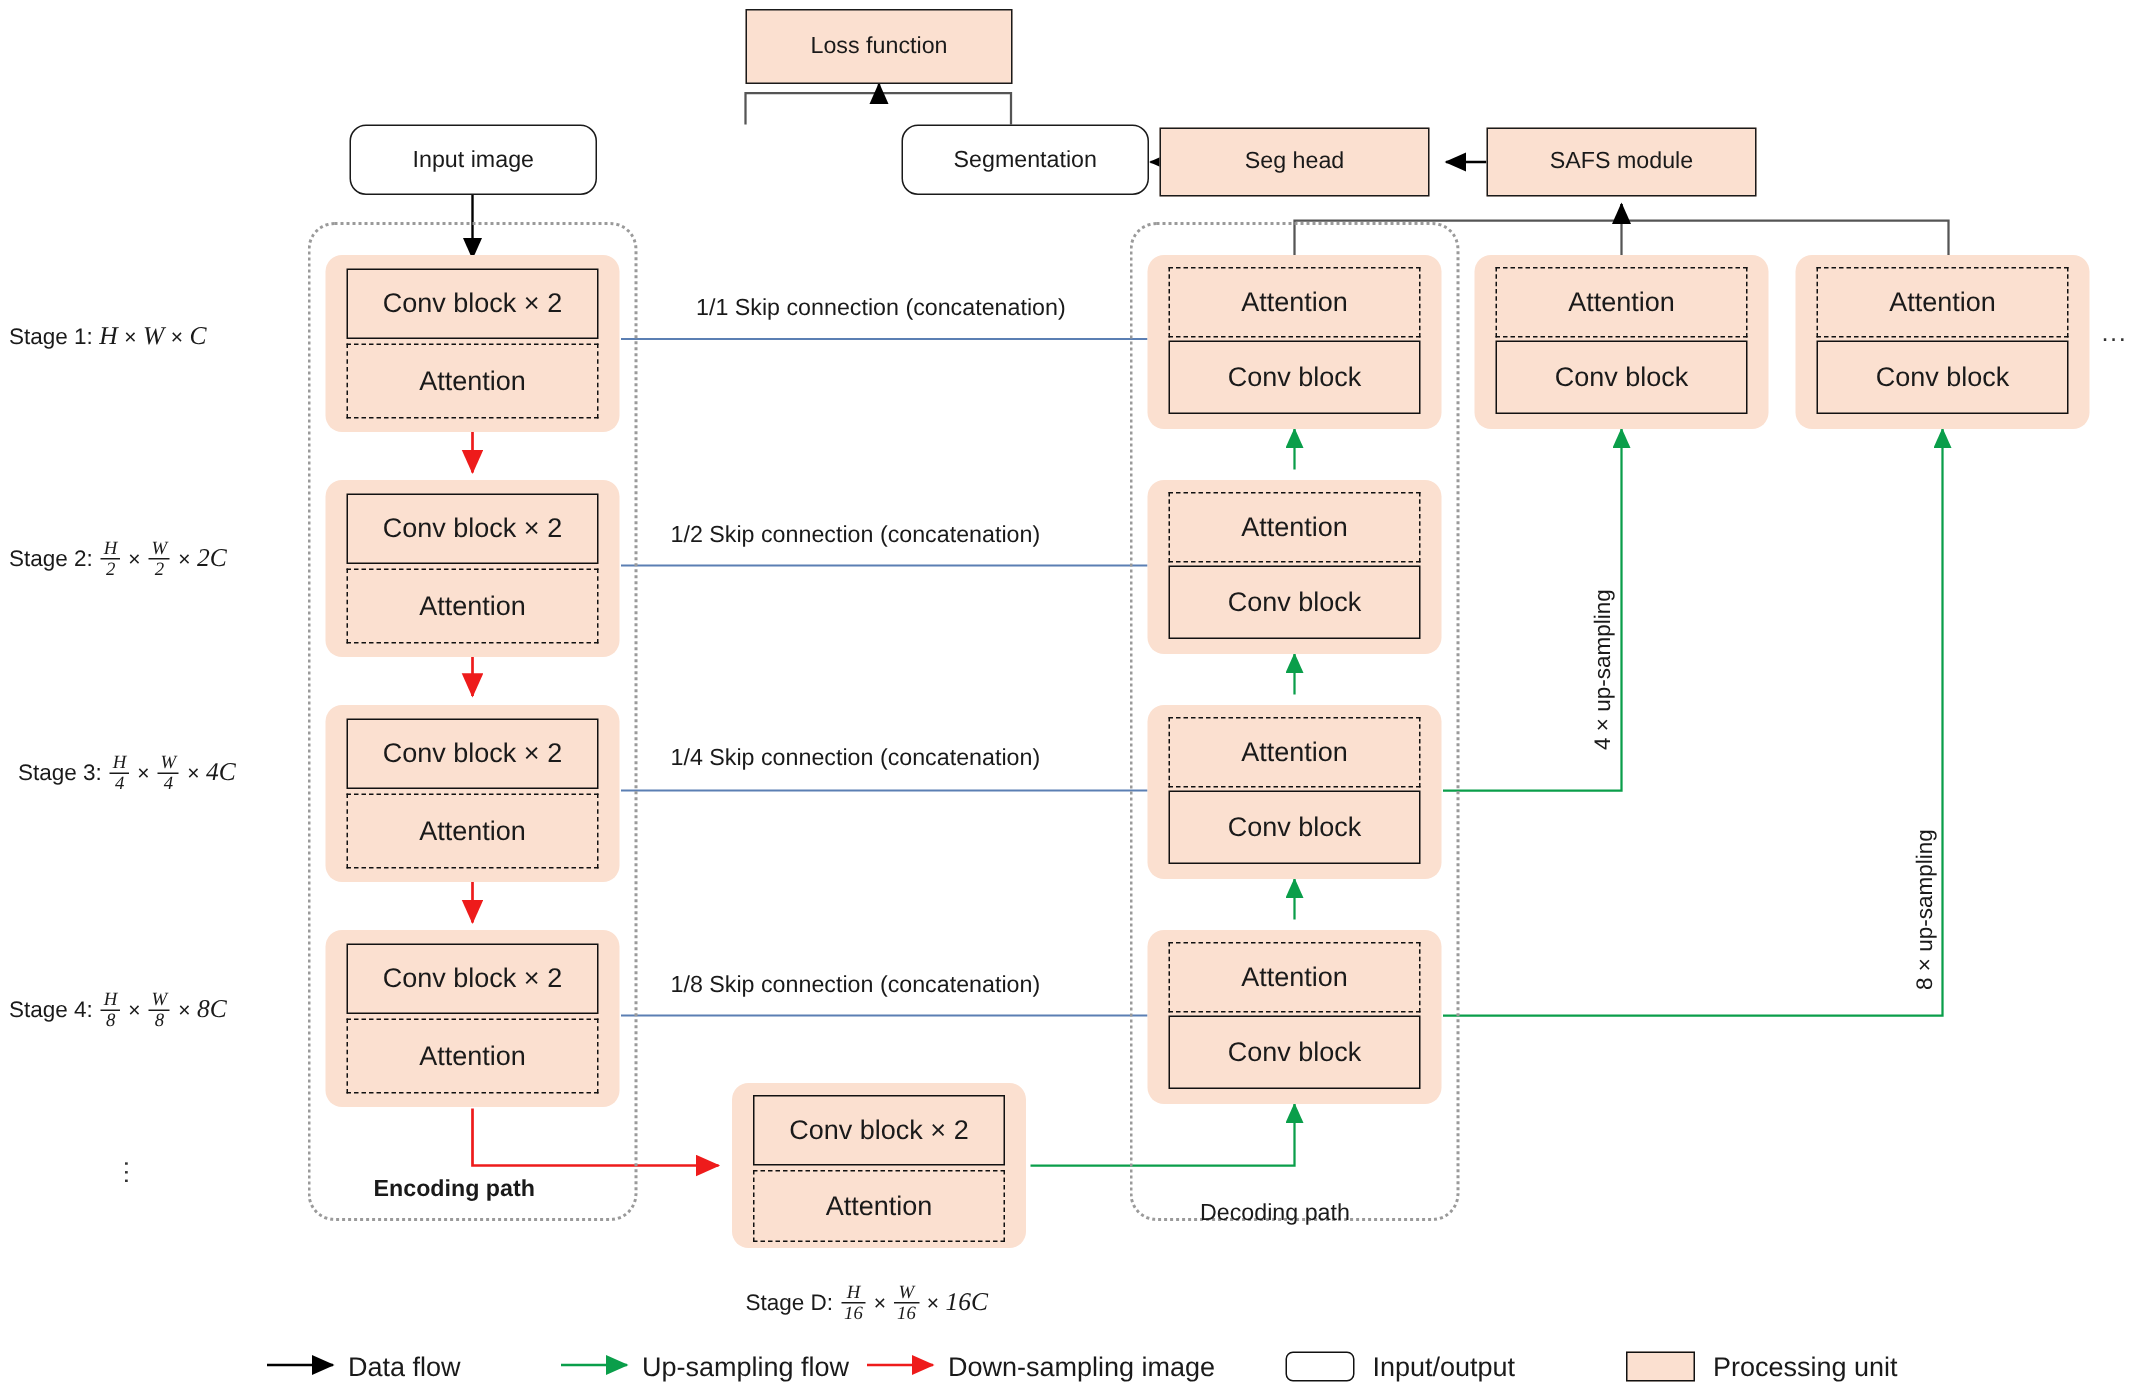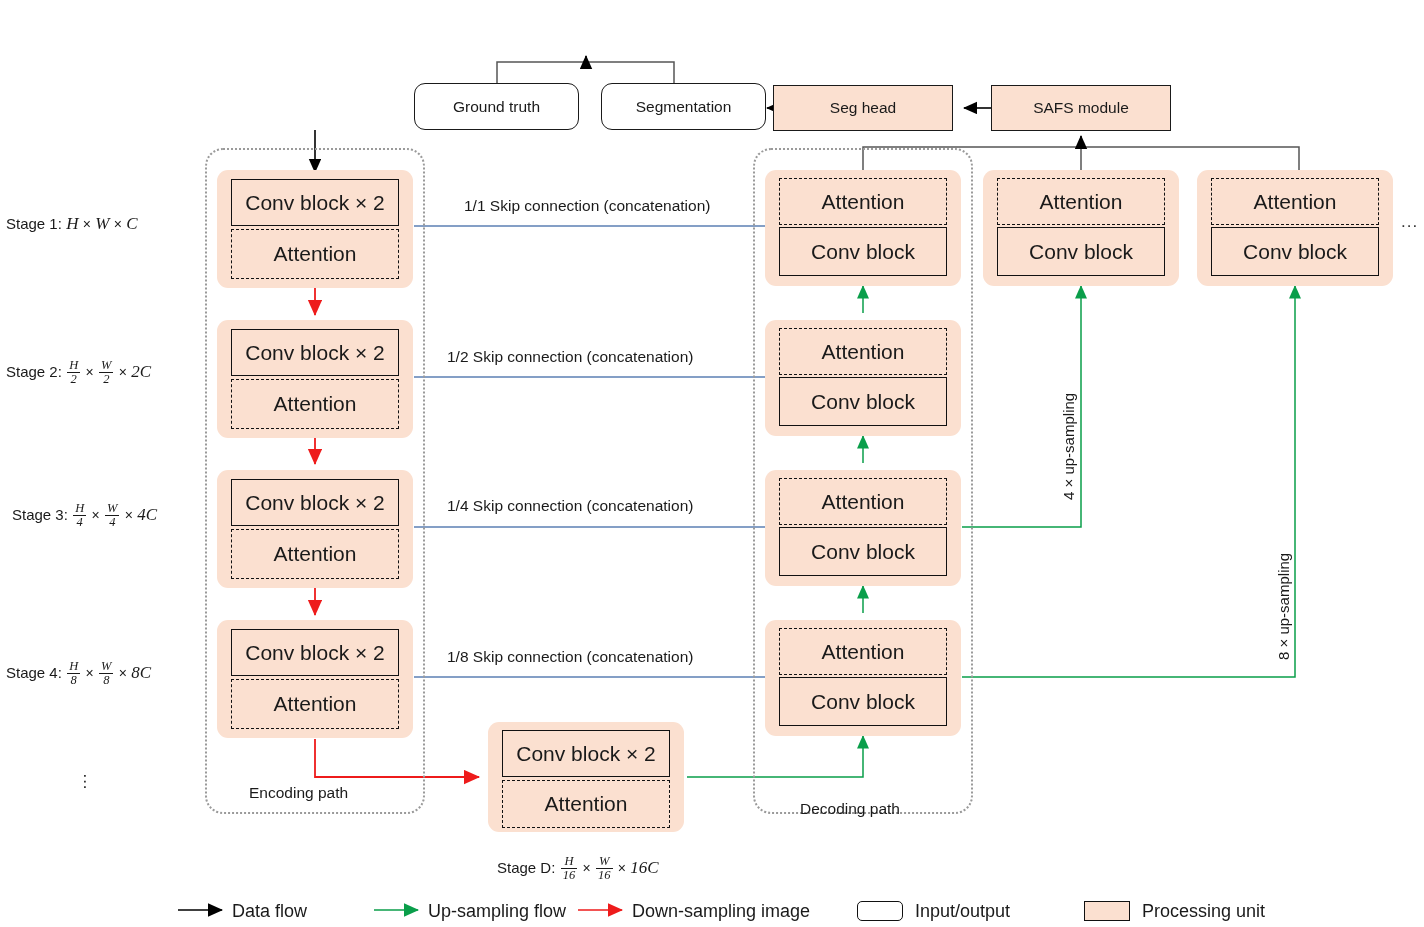--- a/index.html
+++ b/index.html
@@ -8,21 +8,21 @@
   #canvas{position:absolute;inset:0;width:1424px;height:927px;}
   svg.layer{position:absolute;left:0;top:0;width:1424px;height:927px;pointer-events:none;}
 
   
   .node{position:absolute;box-sizing:border-box;display:flex;align-items:center;
         justify-content:center;text-align:center;line-height:1.15;}
   .io{background:#fff;border:1.4px solid #1a1a1a;border-radius:11px;font-size:15.5px;}
   .proc{background:#fbe0d0;border:1.2px solid #1a1a1a;font-size:15.5px;}
   .group{position:absolute;box-sizing:border-box;background:#fbe0d0;border-radius:11px;}
   .inner{position:absolute;box-sizing:border-box;display:flex;align-items:center;
-         justify-content:center;font-size:21px;background:#fbe0d0;}
+         justify-content:center;font-size:18px;background:#fbe0d0;}
   .solid{border:1.3px solid #111;}
   .dashed{border:1.4px dashed #111;}
   .pathbox{position:absolute;box-sizing:border-box;border:2.2px dotted #9a9a9a;border-radius:18px;}
   .pathlabel{position:absolute;font-size:15.5px;color:#1a1a1a;white-space:nowrap;}
   .stagelabel{position:absolute;font-size:15.5px;white-space:nowrap;}
   .skiplabel{position:absolute;font-size:15.5px;white-space:nowrap;}
   .uplabel{position:absolute;font-size:15px;white-space:nowrap;
            transform-origin:0 0;transform:rotate(-90deg);}
   .ell-h{position:absolute;font-size:17px;letter-spacing:1px;color:#333;}
   .ell-v{position:absolute;font-size:17px;color:#333;
@@ -97,40 +97,43 @@
       <path d="M962,677 L1295,677 L1295,286" stroke="#0a9e4a" stroke-width="1.5" marker-end="url(#ahG)"></path>
     </g>
 
     <g fill="none" stroke-linecap="butt">
       <path d="M178,910 L222,910" stroke="#000" stroke-width="1.7" marker-end="url(#ahB)"></path>
       <path d="M374,910 L418,910" stroke="#0a9e4a" stroke-width="1.7" marker-end="url(#ahG)"></path>
       <path d="M578,910 L622,910" stroke="#ee1b1b" stroke-width="1.7" marker-end="url(#ahR)"></path>
     </g>
   </svg>
 
-
-
-  <div class="node io" style="left:414px;top:83px;width:165px;height:47px;">
-    <span>Ground truth</span>
-  </div>
+  <div class="node proc" style="left:497px;top:6px;width:178px;height:50px;">
+    <span>Loss function</span>
+  </div>
+
+  <div class="node io" style="left:233px;top:83px;width:165px;height:47px;">
+    <span>Input image</span>
+  </div>
+
 
   <div class="node io" style="left:601px;top:83px;width:165px;height:47px;">
     <span>Segmentation</span>
   </div>
 
   <div class="node proc" style="left:773px;top:85px;width:180px;height:46px;">
     <span>Seg head</span>
   </div>
 
   <div class="node proc" style="left:991px;top:85px;width:180px;height:46px;">
     <span>SAFS module</span>
   </div>
 
   <div class="pathbox" style="left:205px;top:148px;width:220px;height:666px;"></div>
-  <div class="pathlabel" style="left:249px;top:784px;">Encoding path</div>
+  <div class="pathlabel" style="left:249px;top:784px;font-weight:bold;">Encoding path</div>
 
   <div class="pathbox" style="left:753px;top:148px;width:220px;height:666px;"></div>
   <div class="pathlabel" style="left:800px;top:784px;margin-top:16px;">Decoding path</div>
 
   <div class="group" style="left:217px;top:170px;width:196px;height:118px;">
     <div class="inner solid" style="left:14px;top:9px;width:168px;height:47px;">
       <span>Conv block × 2</span>
       </div>
     <div class="inner dashed" style="left:14px;top:59px;width:168px;height:50px;">
       <span>Attention</span>

